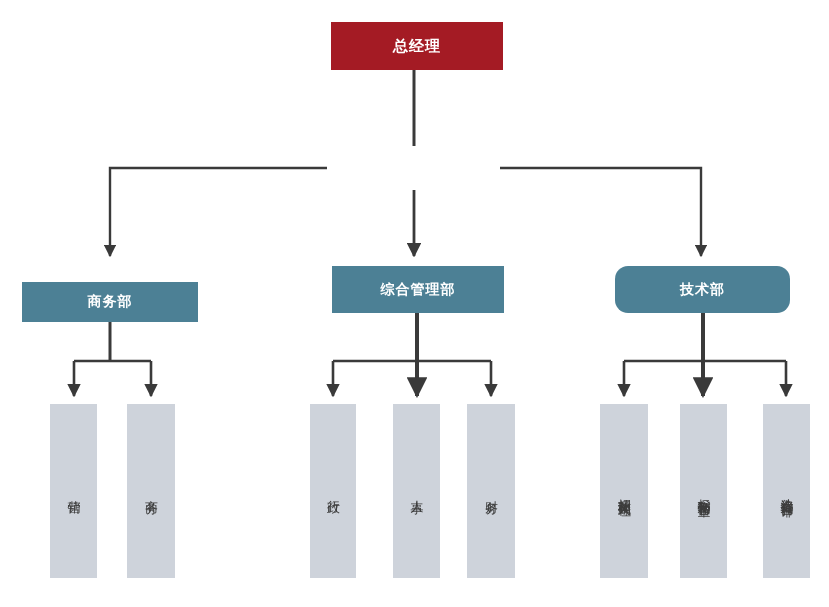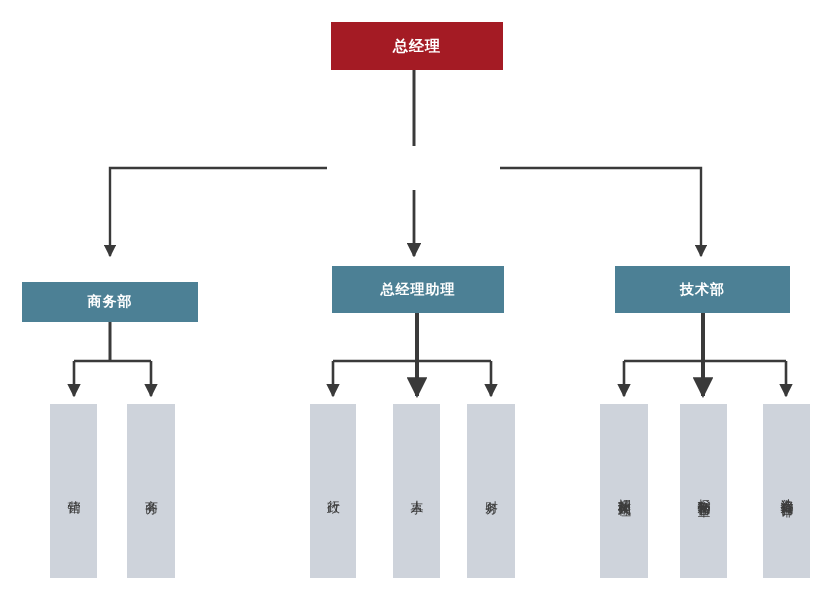--- a/index.html
+++ b/index.html
@@ -117,24 +117,24 @@
   <div class="node node-exec" style="left:331px; top:22px; width:172px; height:48px;">
     <span>总经理</span>
   </div>
 
 
   <div class="node node-dept" style="left:22px; top:282px; width:176px; height:40px;">
     <span>商务部</span>
   </div>
 
   <div class="node node-dept" style="left:332px; top:266px; width:172px; height:47px;">
-    <span>总经理助理</span>
+    <span>综合管理部</span>
   </div>
 
-  <div class="node node-dept" style="left:615px; top:266px; width:175px; height:47px;">
+  <div class="node node-dept" style="left:615px; top:266px; width:175px; height:47px;border-radius:13px;">
     <span>技术部</span>
   </div>
 
   <div class="node node-unit" style="left:50px; top:404px; width:47px; height:174px;">
     <span class="unit-label">营销</span>
   </div>
 
   <div class="node node-unit" style="left:127px; top:404px; width:48px; height:174px;">
     <span class="unit-label">商务</span>
   </div>

